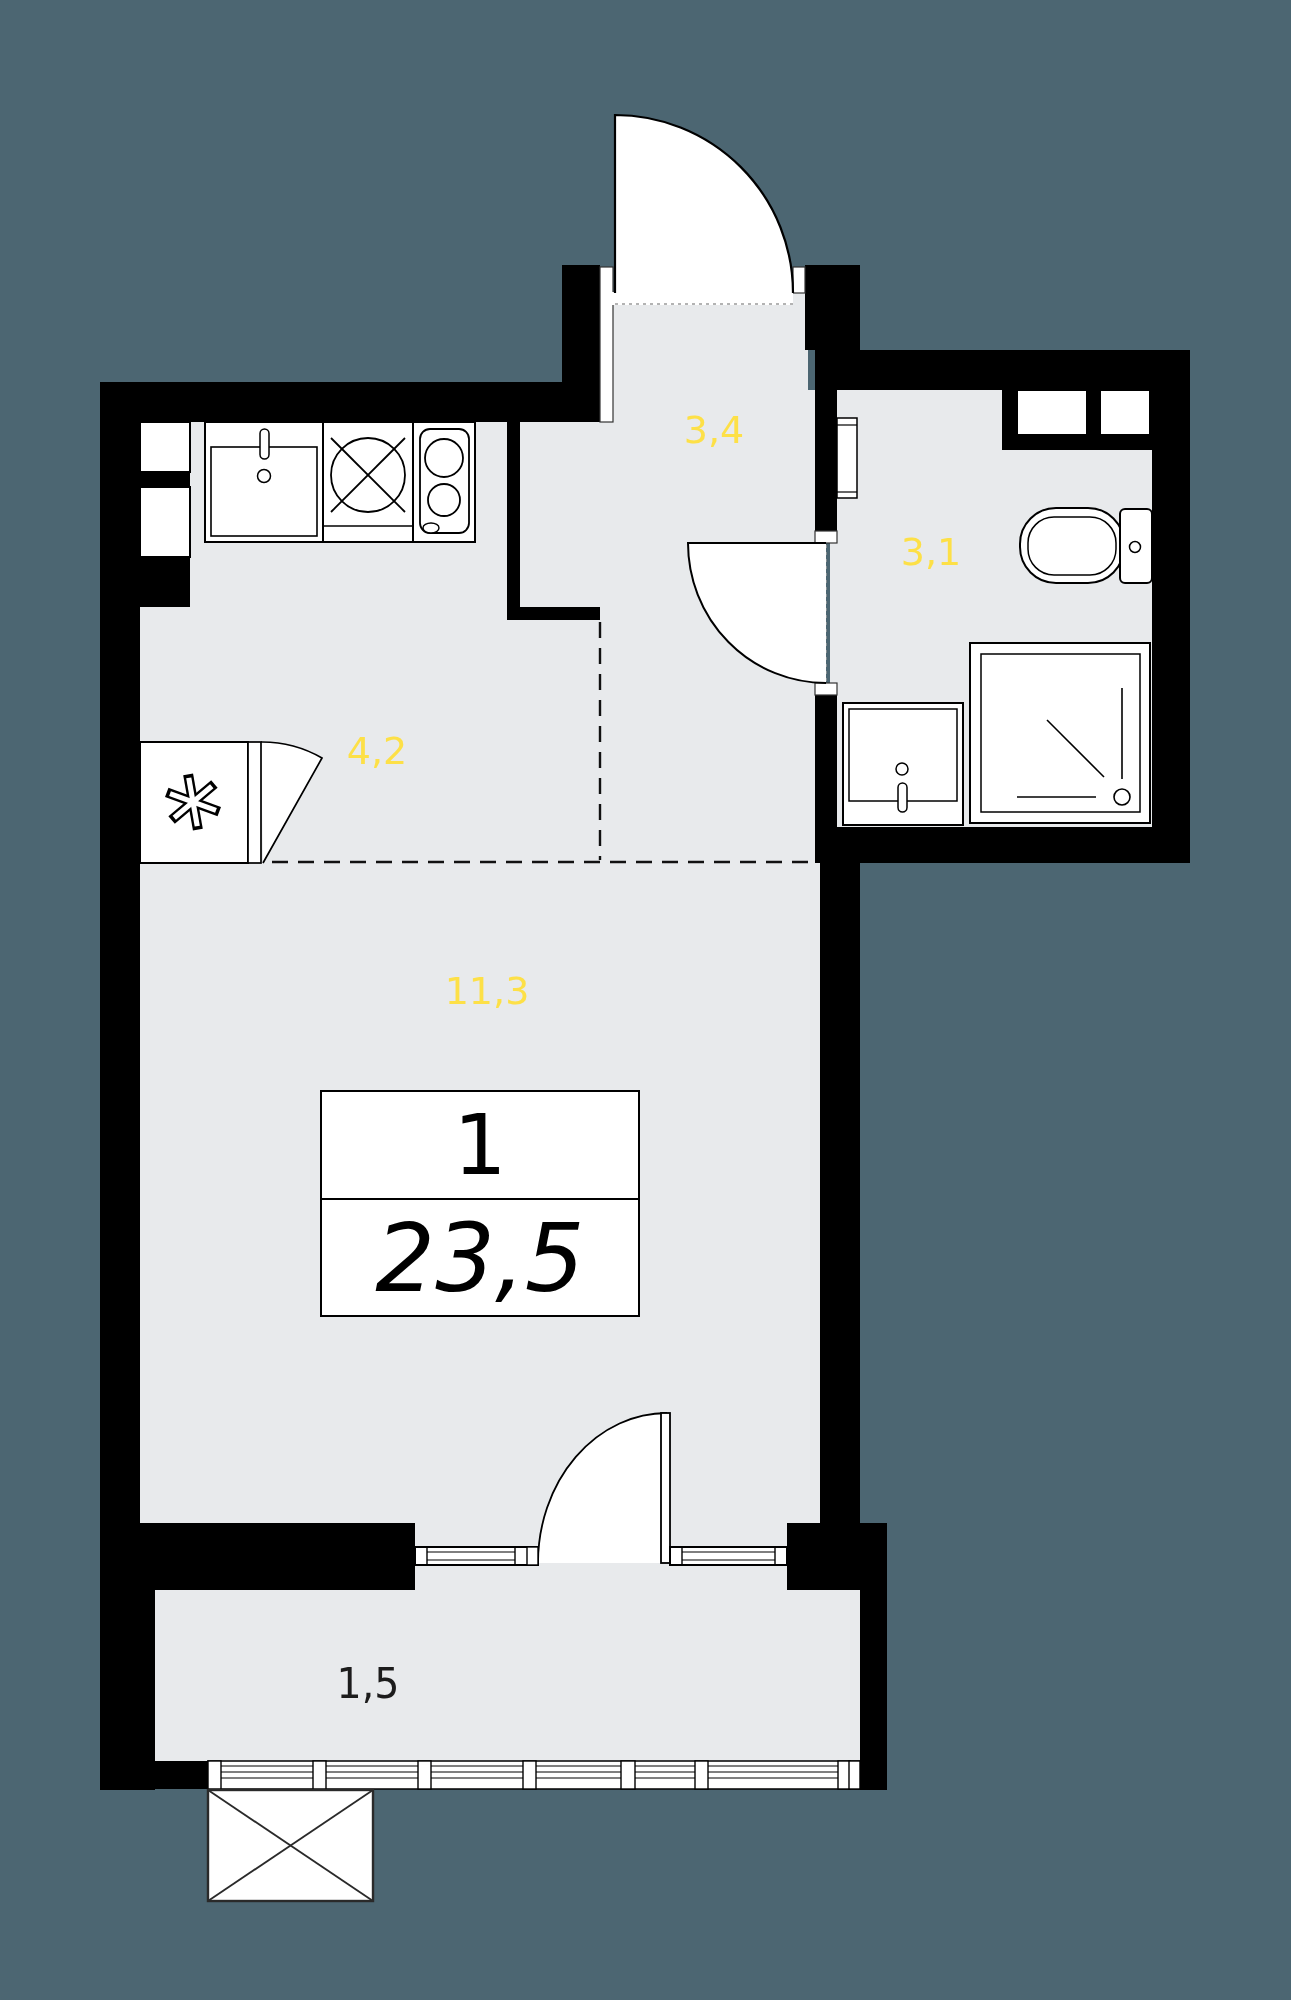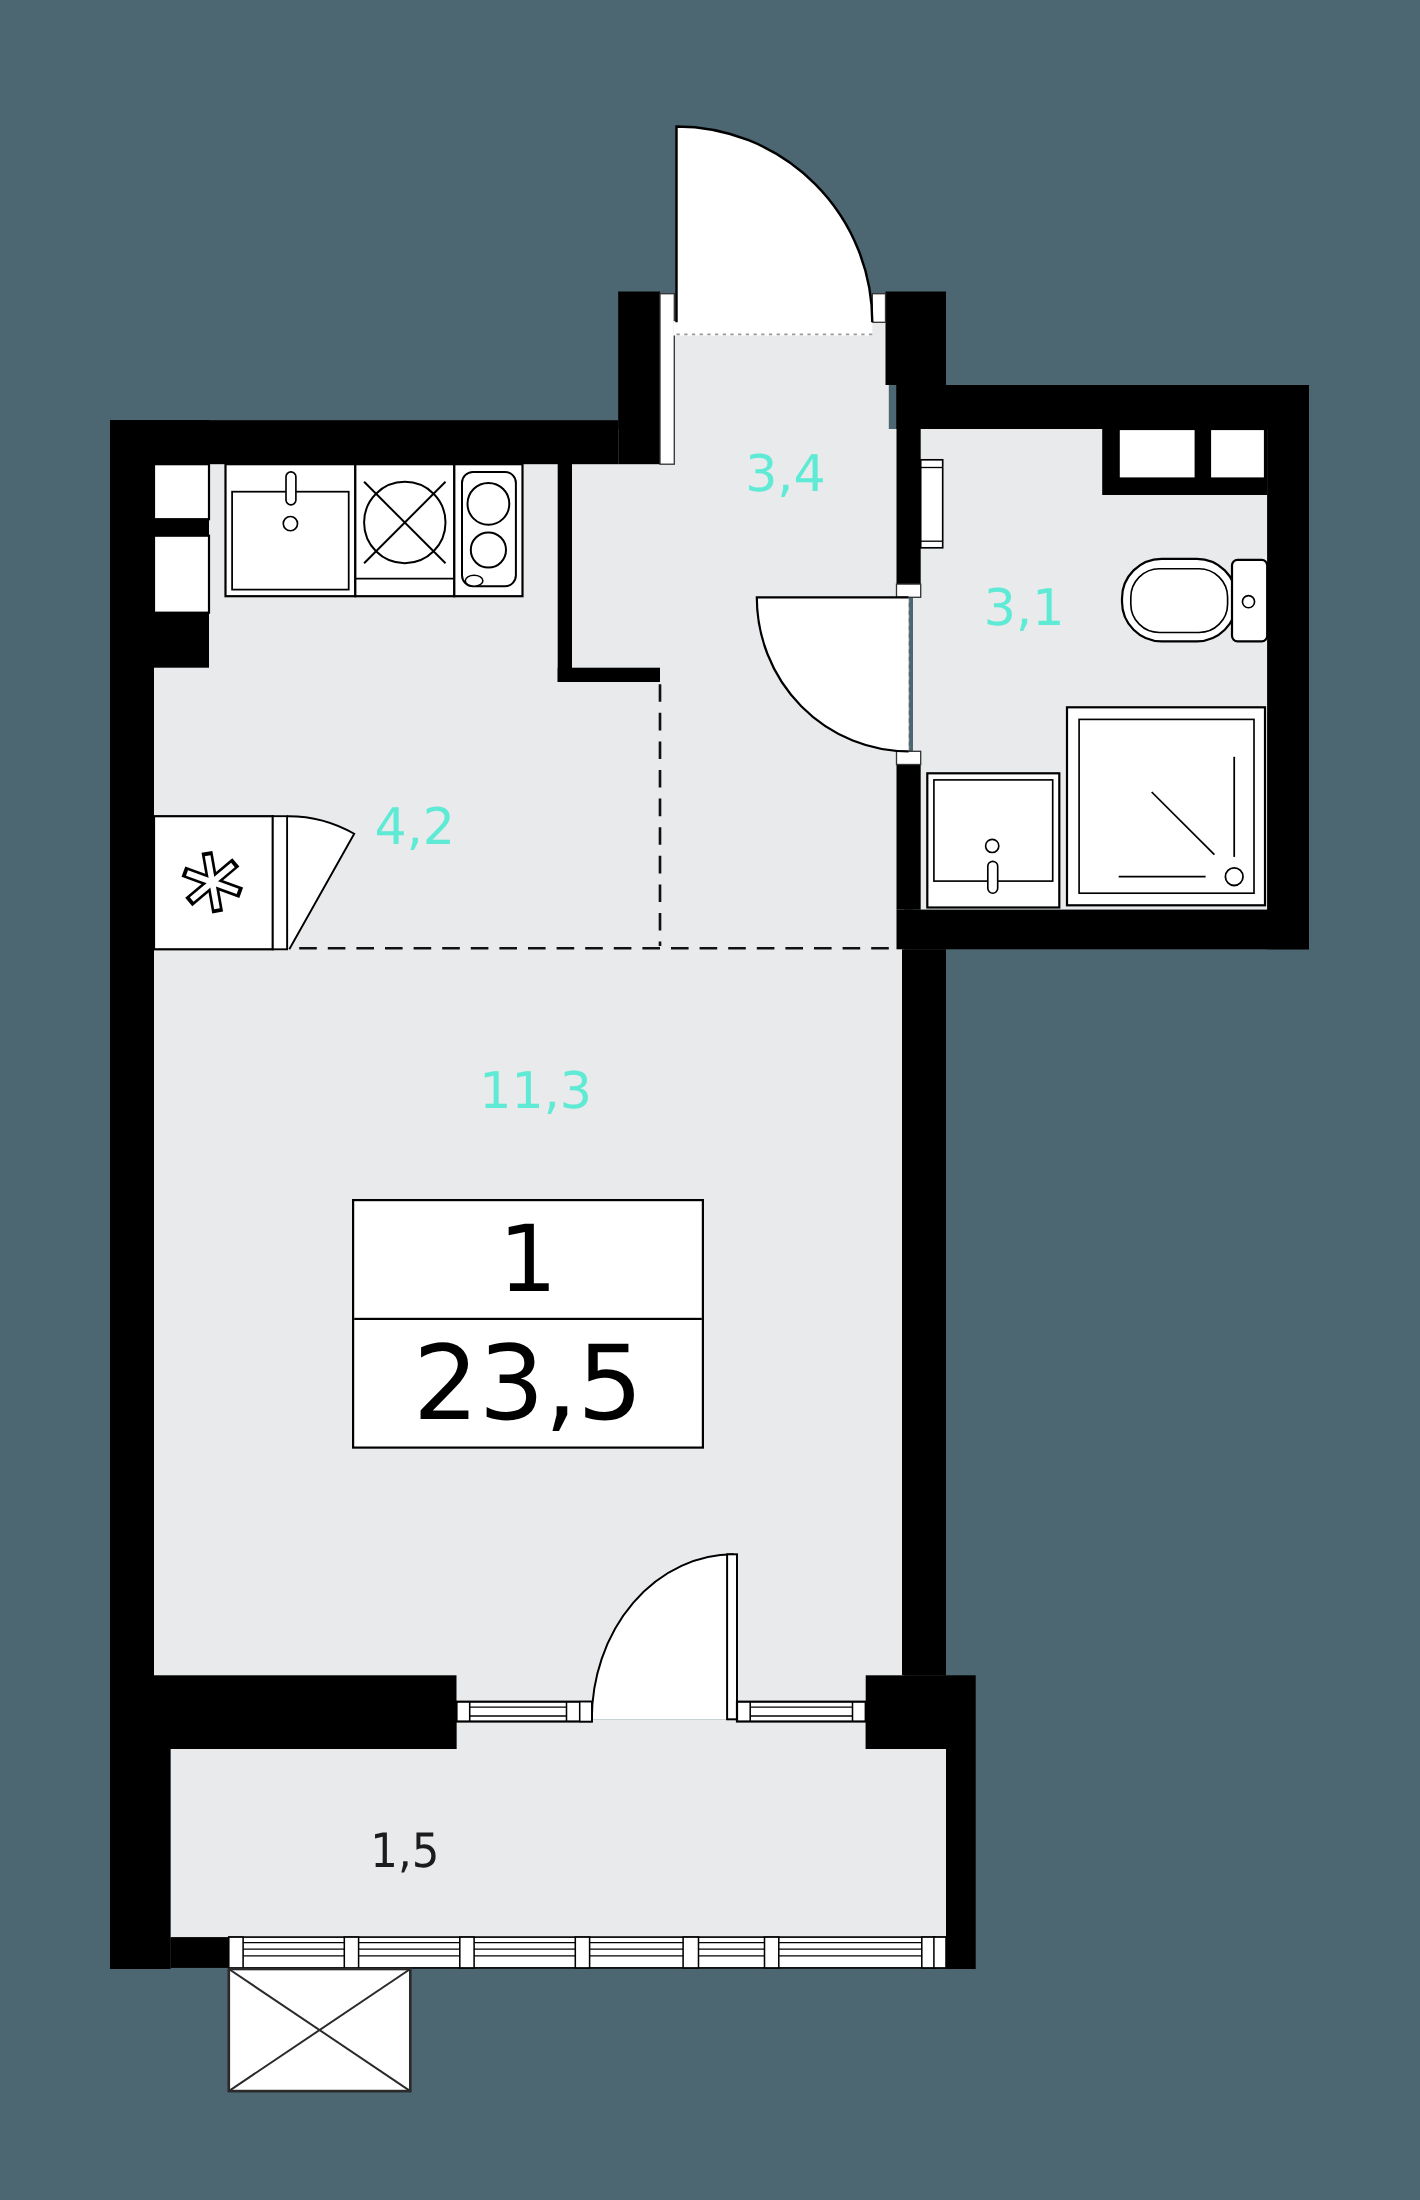--- a/index.html
+++ b/index.html
@@ -9,35 +9,35 @@
     font-family:"DejaVu Sans","Liberation Sans",sans-serif;
     position:relative;overflow:hidden;
   }
   .canvas{position:absolute;left:0;top:0;width:1291px;height:2000px;}
   svg{position:absolute;left:0;top:0;}
   .wall{fill:var(--wall-color,#000);}
   .floor{fill:var(--floor-color,#e8eaec);}
   .fix{fill:#fff;stroke:#000;}
   .room-label{
     position:absolute;transform:translate(-50%,-50%);
-    font-size:46px;color:#5eead4;white-space:nowrap;letter-spacing:0;
+    font-size:38px;color:#fde047;white-space:nowrap;letter-spacing:0;
   }
   .room-label.small{font-size:43px;transform:translate(-50%,-50%) scaleX(.92);color:#1c1c1c;}
   .summary-box{
     position:absolute;left:320px;top:1090px;width:316px;height:223px;
     background:#fff;border:2px solid #000;display:flex;flex-direction:column;
   }
   .summary-rooms{
     height:106px;border-bottom:2px solid #000;display:flex;
     align-items:center;justify-content:center;
     font-size:84px;color:#000;line-height:1;
   }
   .summary-area{
     flex:1;display:flex;align-items:center;justify-content:center;
-    font-size:94px;color:#000;line-height:1;padding-top:2px;
+    font-size:94px;color:#000;line-height:1;padding-top:2px;font-style:italic;
   }
 </style>
 </head>
 <body>
 
 <div class="canvas">
 
 <svg width="1291" height="2000" viewBox="0 0 1291 2000">
 
   <g>

